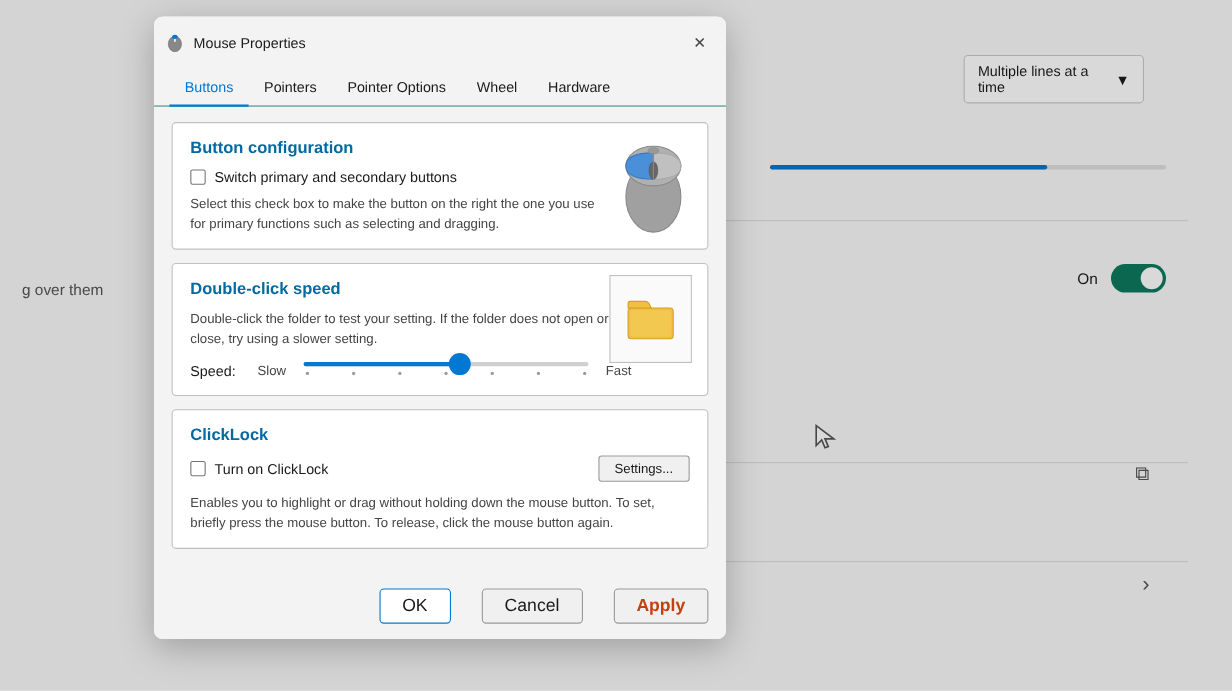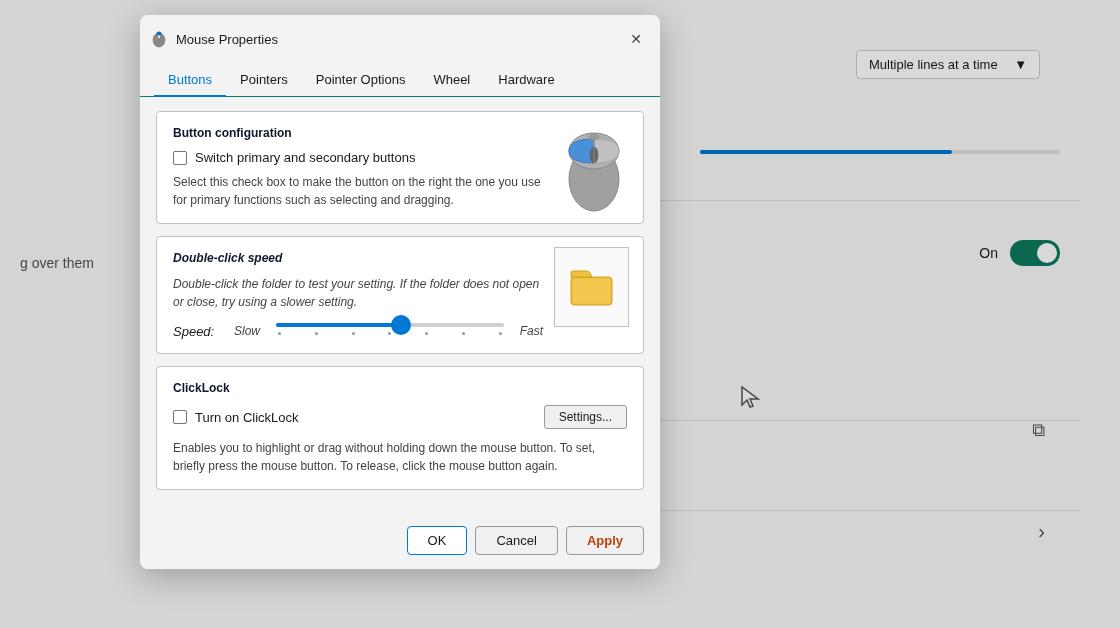--- a/index.html
+++ b/index.html
@@ -32,21 +32,21 @@
 
     .bg-dropdown {
       background: #fff;
       border: 1px solid #ccc;
       border-radius: 4px;
       padding: 6px 12px;
       font-size: 13px;
       display: flex;
       align-items: center;
       gap: 8px;
-      width: 184px;
+      width: 164px;
       cursor: pointer;
     }
 
     .bg-slider-area {
       position: absolute;
       top: 150px;
       right: 60px;
       width: 360px;
     }
 
@@ -259,23 +259,23 @@
     .section {
       border: 1px solid #c0c0c0;
       background: #fff;
       border-radius: 4px;
       padding: 14px 16px;
       margin-bottom: 12px;
       position: relative;
     }
 
     .section-title {
-      font-size: 12px;
+      font-size: 15px;
       font-weight: 600;
-      color: #0f172a;
+      color: #0369a1;
       margin-bottom: 10px;
     }
 
     
     .checkbox-row {
       display: flex;
       align-items: center;
       gap: 8px;
       margin-bottom: 8px;
     }
@@ -419,26 +419,27 @@
     .dialog-buttons {
       display: flex;
       justify-content: flex-end;
       gap: 8px;
       padding: 10px 16px 14px;
       background: #f3f3f3;
     }
 
     .btn {
       padding: 6px 20px;
-      font-size: 13px;
+      font-size: 16px;
       border-radius: 4px;
       cursor: pointer;
       border: 1px solid #999;
       background: #f0f0f0;
       color: #1a1a1a;
+      margin-left: 20px;
     }
 
     .btn.primary {
       border-color: #0078d4;
       background: #fff;
       color: #1a1a1a;
     }
 
     .btn.disabled {
       color: #c2410c;
@@ -548,21 +549,21 @@
 
           <ellipse cx="32" cy="26" rx="4" ry="8" fill="#666" stroke="#555" stroke-width="0.5"></ellipse>
 
           <ellipse cx="32" cy="8" rx="5" ry="3" fill="#999" stroke="#888" stroke-width="0.5"></ellipse>
 
           <line x1="32" y1="10" x2="32" y2="34" stroke="#888" stroke-width="1"></line>
         </svg>
       </div>
     </div>
 
-    <div class="section" style="padding-right: 100px; min-height: 110px; position: relative; font-style: italic;">
+    <div class="section" style="padding-right: 69px; min-height: 110px; position: relative;">
       <div class="section-title">Double-click speed</div>
       <div class="section-desc">Double-click the folder to test your setting. If the folder does not open or close, try using a slower setting.</div>
 
       <div class="speed-row" style="margin-top: 12px;">
         <span class="speed-label">Speed:</span>
         <span class="speed-min-label">Slow</span>
         <div class="speed-track" style="position: relative; margin-bottom: 12px;">
           <div class="speed-fill"></div>
           <div class="speed-thumb"></div>
           <div class="speed-dots">

